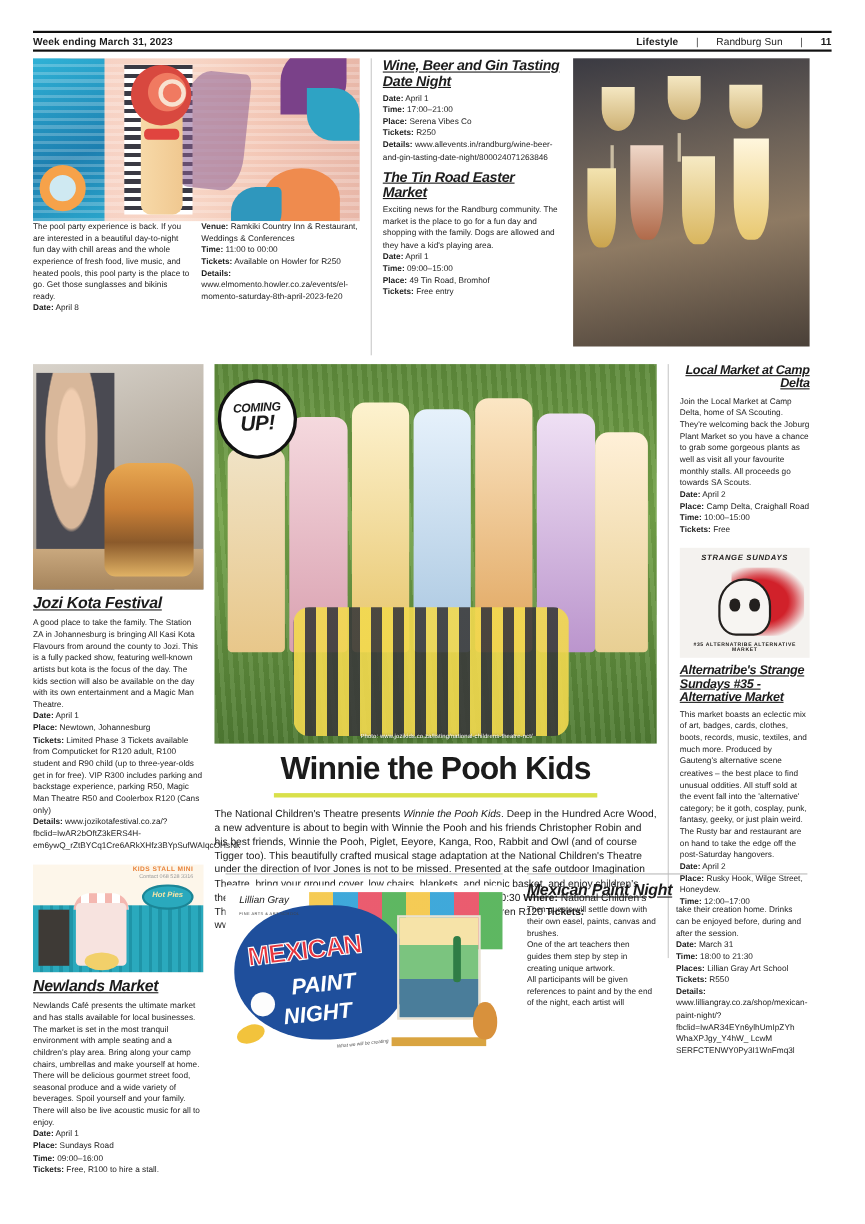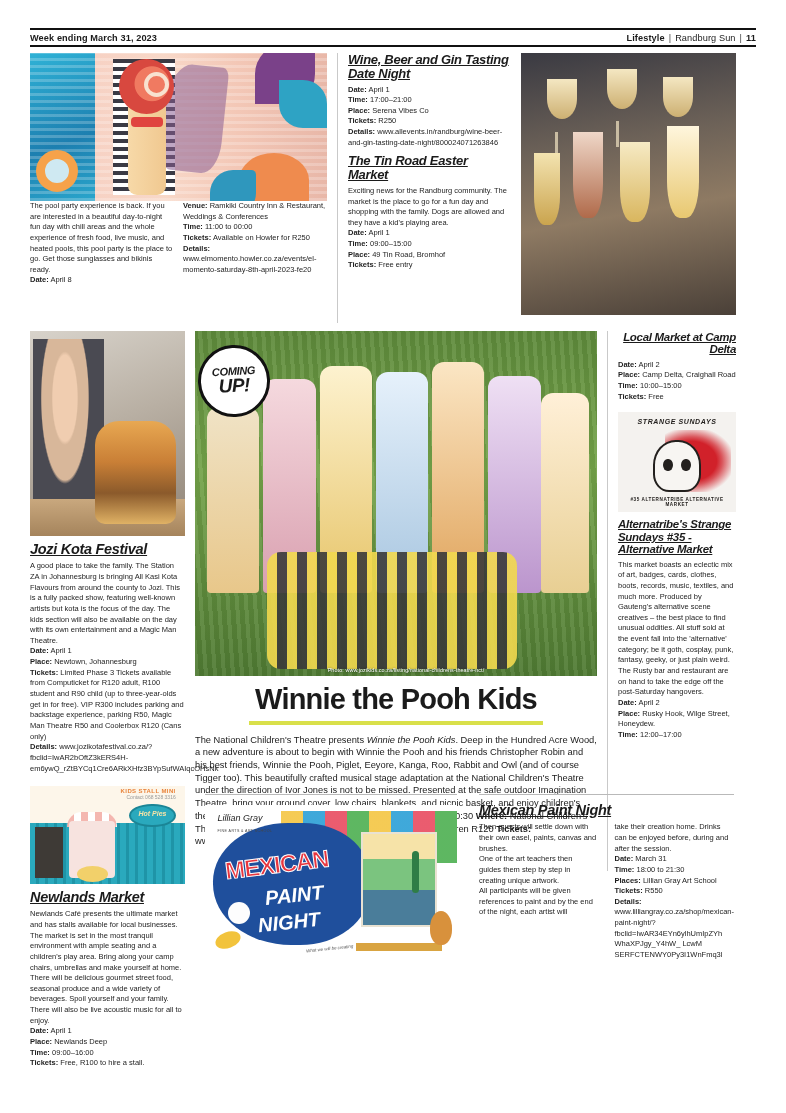--- a/index.html
+++ b/index.html
@@ -15,21 +15,21 @@
   .page { position:absolute; inset:0; padding:28px 30px 14px 30px; }
 
   
   .masthead {
     border-top:2px solid #111;
     border-bottom:2px solid #111;
     height:19px;
     display:flex; align-items:center; justify-content:space-between;
     font-size:9.2px; font-weight:bold; letter-spacing:.1px;
   }
-  .masthead .right { display:flex; align-items:center; gap:4px; }
+  .masthead .right { display:flex; align-items:center; gap:16px; }
   .masthead .sep { font-weight:normal; color:#444; }
   .masthead .light { font-weight:normal; }
 
   
   h2.art-title {
     font-family:"Liberation Sans", sans-serif;
     font-weight:bold; font-style:italic;
     font-size:14.5px; line-height:1.06;
     margin:6px 0 4px 0; letter-spacing:-.3px;text-decoration:underline;
   }
@@ -412,20 +412,21 @@
           <span>www.quicket.co.za</span>
         </span>
       </div>
     </div>
 
     <div class="vrule" style="height:540px;"></div>
 
     <div style="width:118px;">
       <h2 class="art-title xs" style="margin-top:0;text-align:right;">Local Market at Camp Delta</h2>
       <div class="body-txt">
+        <span>Join the Local Market at Camp Delta, home of SA Scouting. They're welcoming back the Joburg Plant Market so you have a chance to grab some gorgeous plants as well as visit all your favourite monthly stalls. All proceeds go towards SA Scouts.</span>
         <span class="ln">
           <b>Date:</b>
           <span>April 2</span>
         </span>
         <span class="ln">
           <b>Place:</b>
           <span>Camp Delta, Craighall Road</span>
         </span>
         <span class="ln">
           <b>Time:</b>
@@ -481,21 +482,21 @@
       </div>
       <h2 class="art-title">Newlands Market</h2>
       <div class="body-txt">
         <span>Newlands Café presents the ultimate market and has stalls available for local businesses. The market is set in the most tranquil environment with ample seating and a children's play area. Bring along your camp chairs, umbrellas and make yourself at home. There will be delicious gourmet street food, seasonal produce and a wide variety of beverages. Spoil yourself and your family. There will also be live acoustic music for all to enjoy.</span>
         <span class="ln">
           <b>Date:</b>
           <span>April 1</span>
         </span>
         <span class="ln">
           <b>Place:</b>
-          <span>Newlands Deep</span>
+          <span>Sundays Road</span>
         </span>
         <span class="ln">
           <b>Time:</b>
           <span>09:00–16:00</span>
         </span>
         <span class="ln">
           <b>Tickets:</b>
           <span>Free, R100 to hire a stall.</span>
         </span>
       </div>

